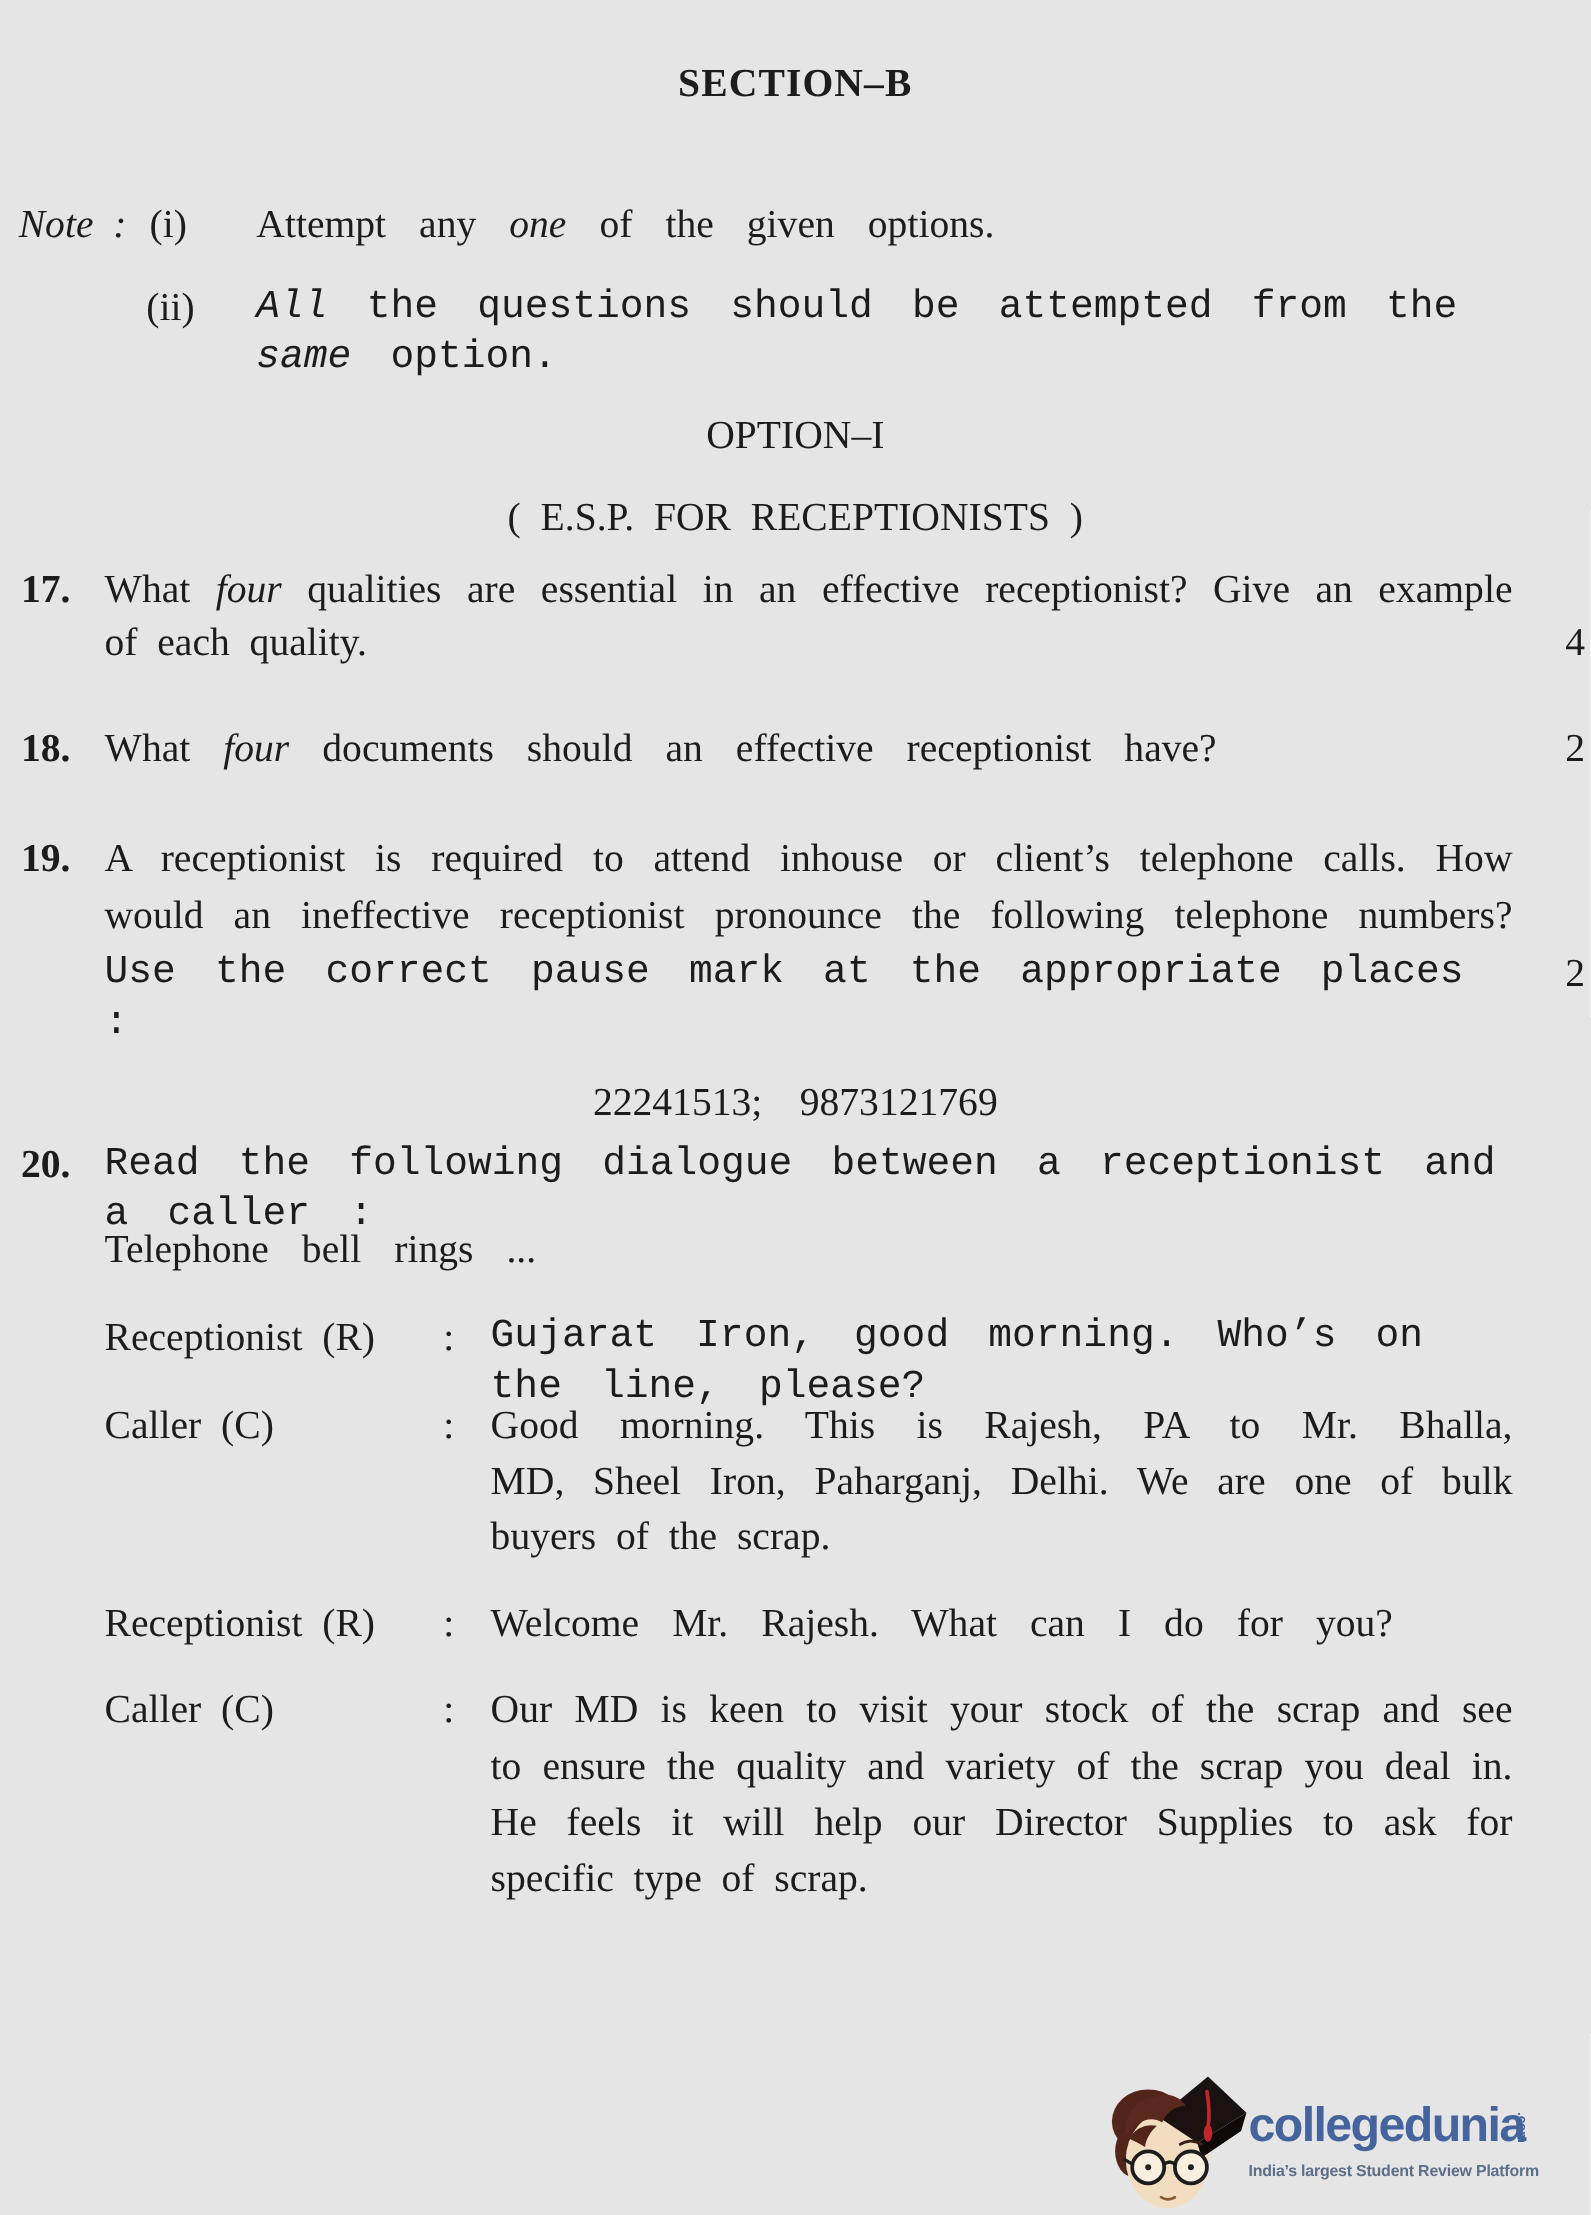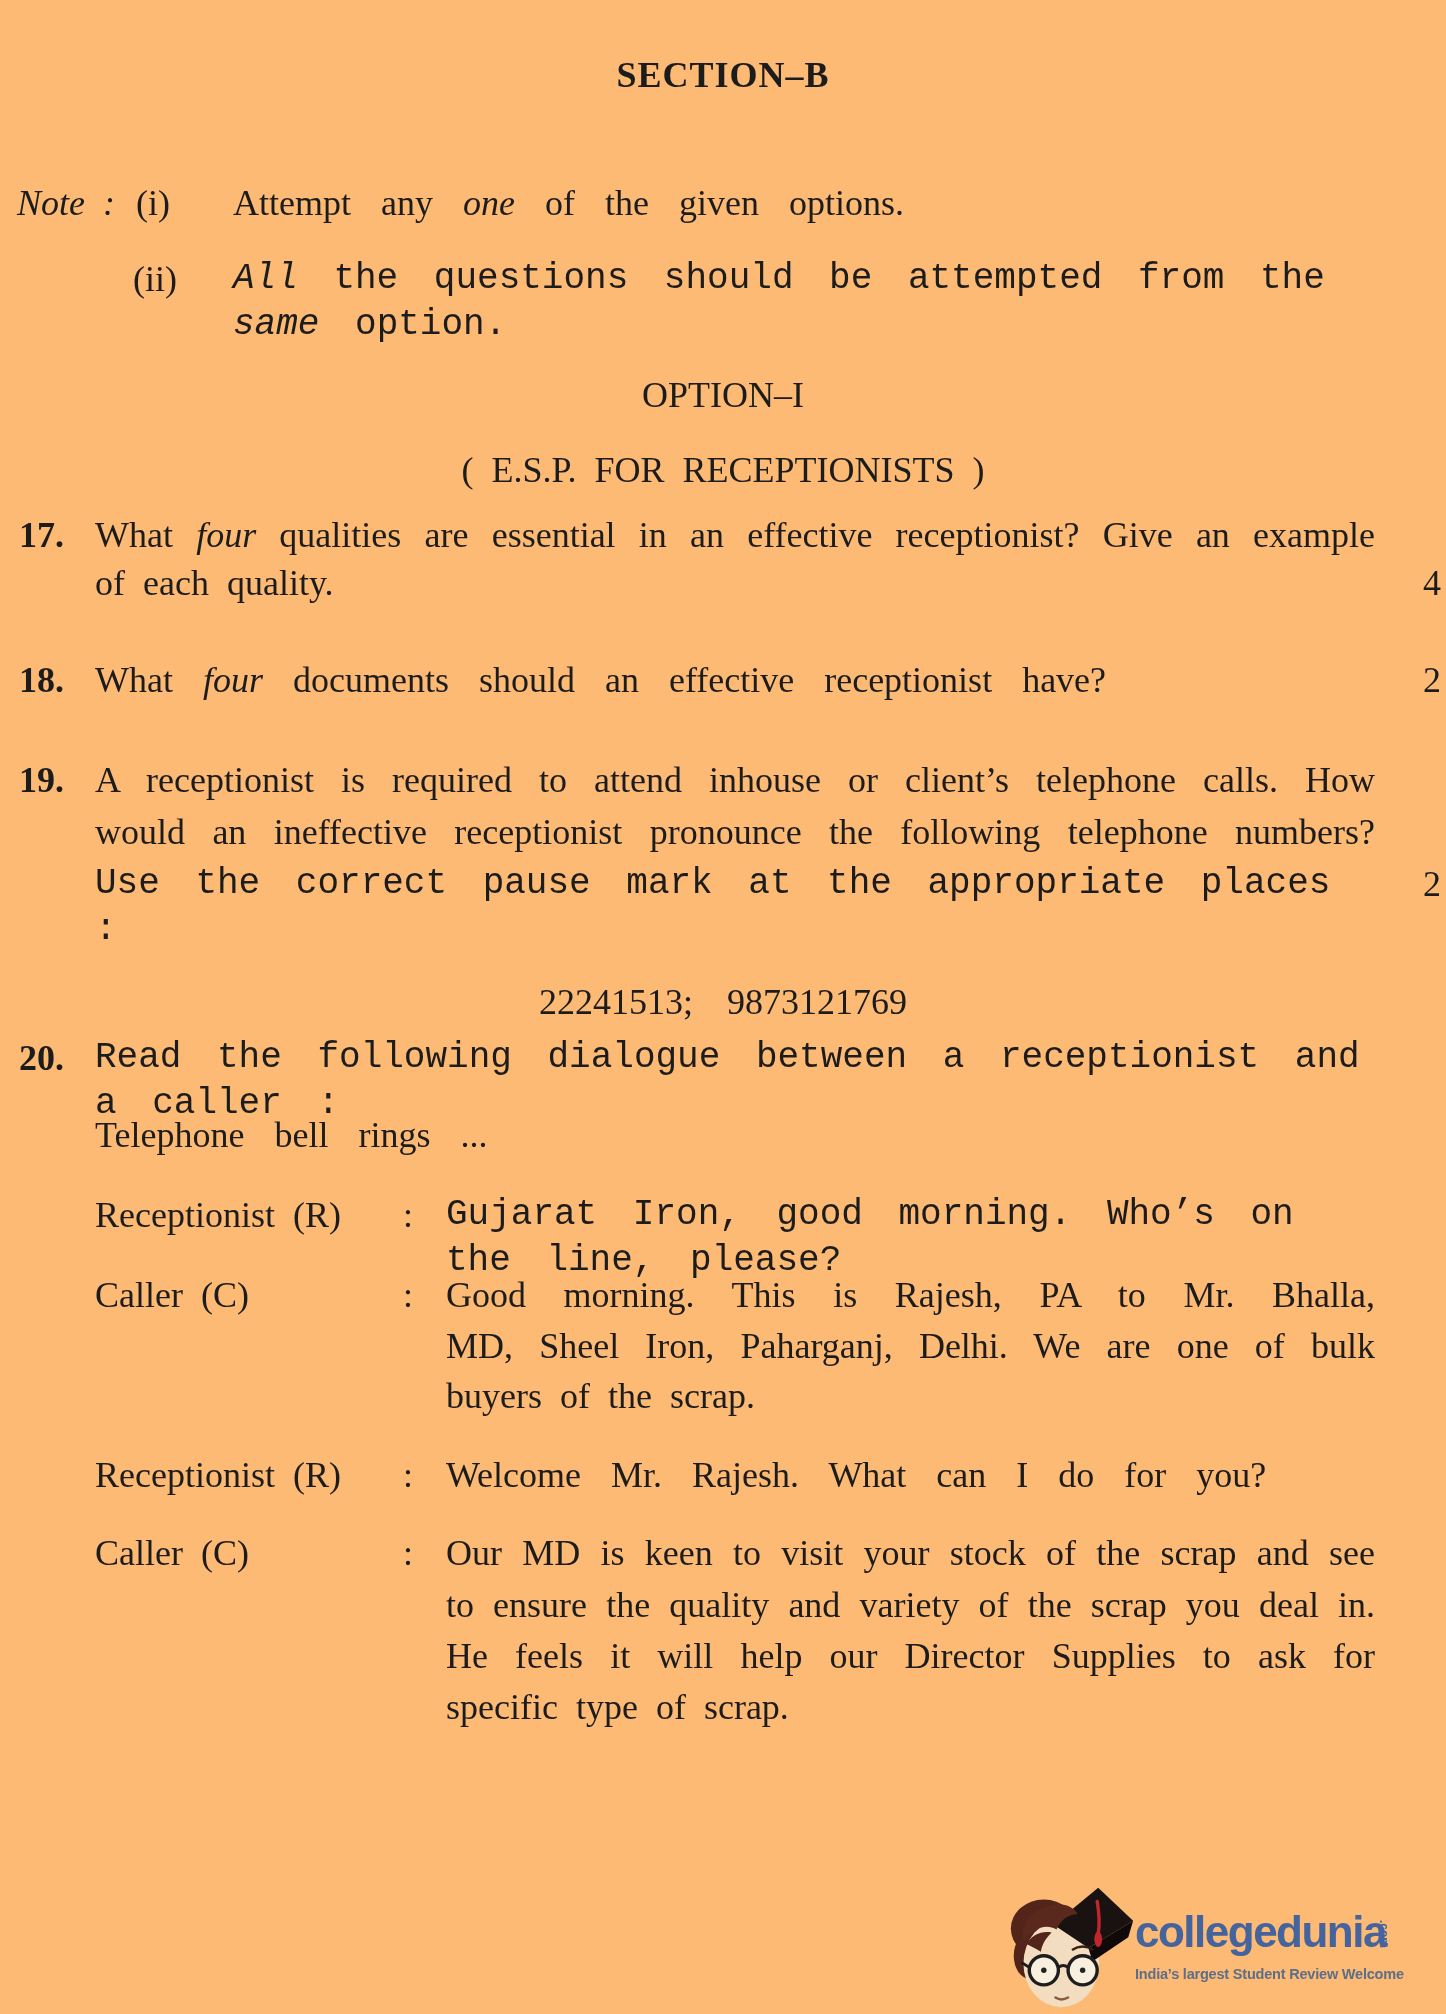--- a/index.html
+++ b/index.html
@@ -1,21 +1,21 @@
 <!DOCTYPE html>
 <html><head>
 <meta charset="utf-8">
 <style>
   html, body { margin: 0; padding: 0; background: #ffffff; }
   .page {
     position: relative;
     width: 1446px;
     height: 2014px;
     margin: 0 auto;
-    background: #fdba74;
+    background: #e5e5e5;
     overflow: hidden;
     font-family: "Liberation Serif", "DejaVu Serif", serif;
     color: #1c1c1c;
   }
   .row {
     position: absolute;
     left: 0;
     width: 1446px;
     height: 46px;
   }
@@ -201,16 +201,16 @@
 
       <circle cx="40" cy="91" r="2.8" fill="#222222"></circle>
       <circle cx="80" cy="91" r="2.8" fill="#222222"></circle>
 
       <path d="M69,70 Q80,63 91,70" stroke="#3a1d14" stroke-width="2.5" fill="none"></path>
 
       <path d="M52,119 Q58,123 65,119" stroke="#8a5a3a" stroke-width="2.5" fill="none" stroke-linecap="round"></path>
     </svg>
     <div class="brand" style="color: rgb(69, 100, 158);">collegedunia</div>
     <div class="tld" style="color: rgb(69, 100, 158);">.com</div>
-    <div class="tagline" style="color: rgb(93, 110, 136);">India’s largest Student Review Welcome</div>
+    <div class="tagline" style="color: rgb(93, 110, 136);">India’s largest Student Review Platform</div>
   </div>
 
 </div>
 
 </body></html>

